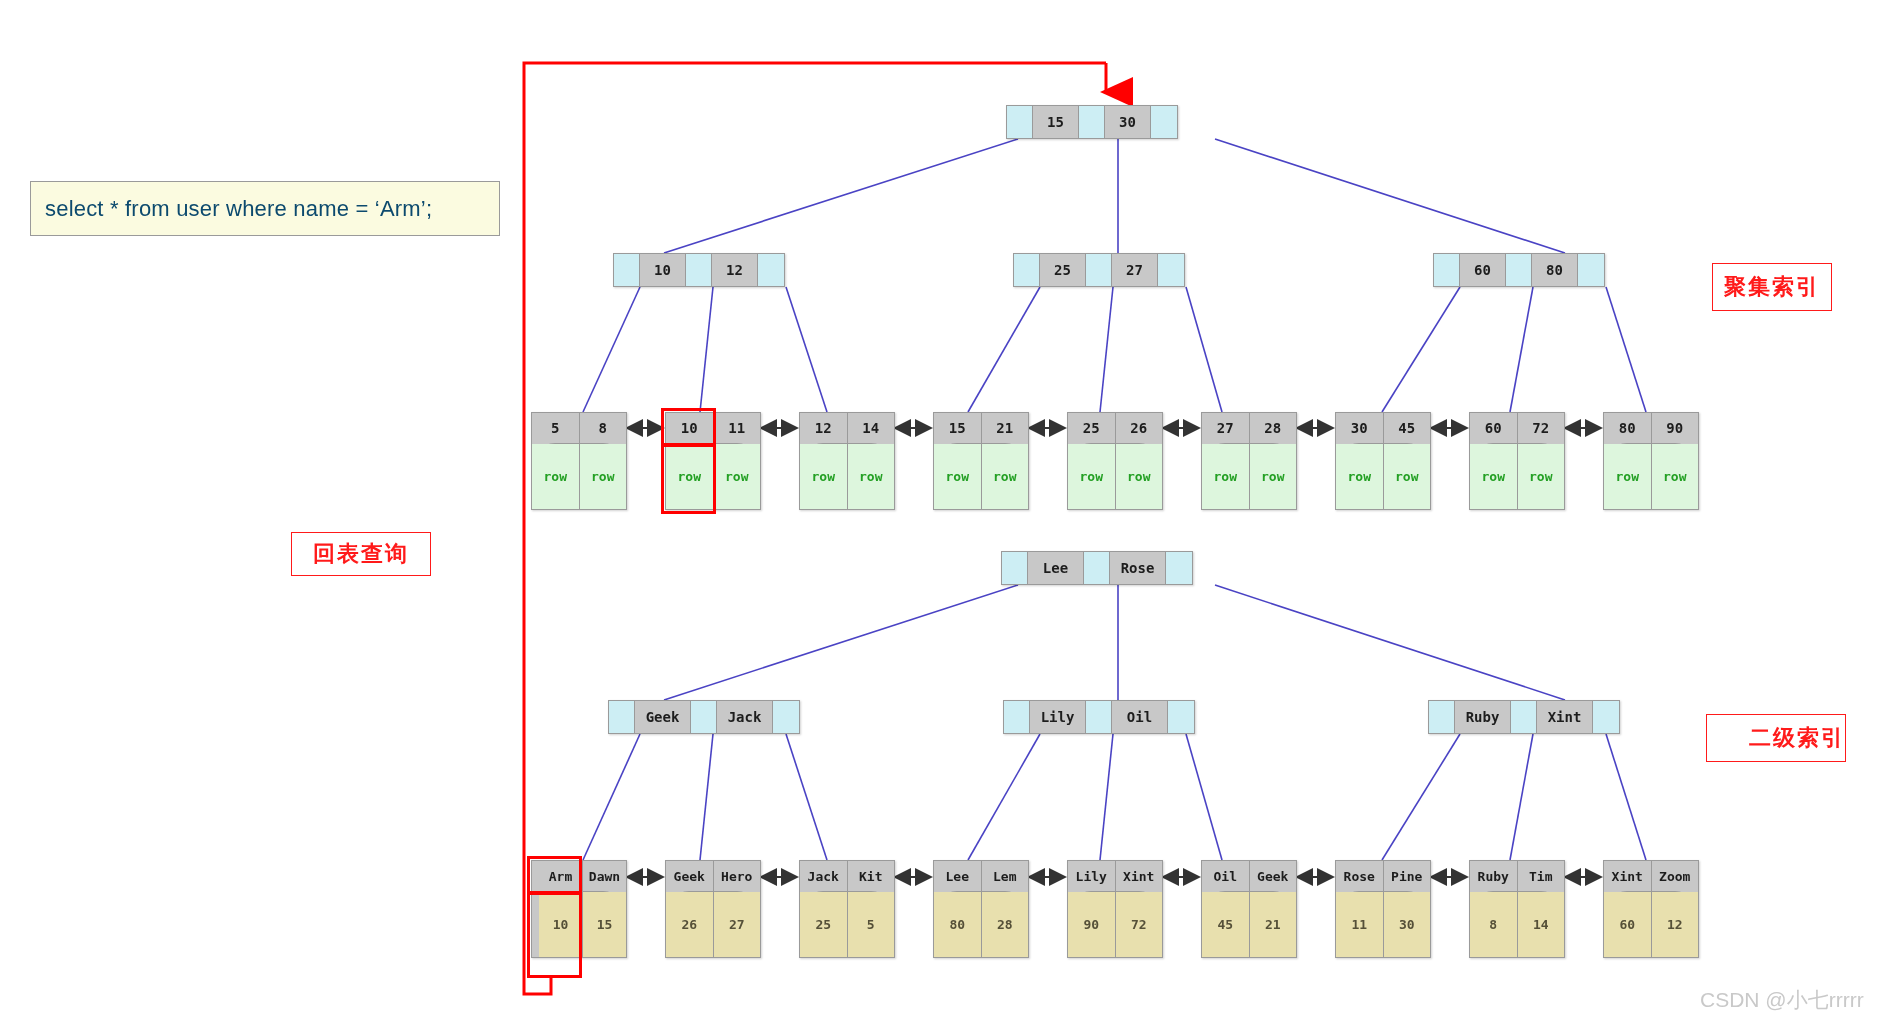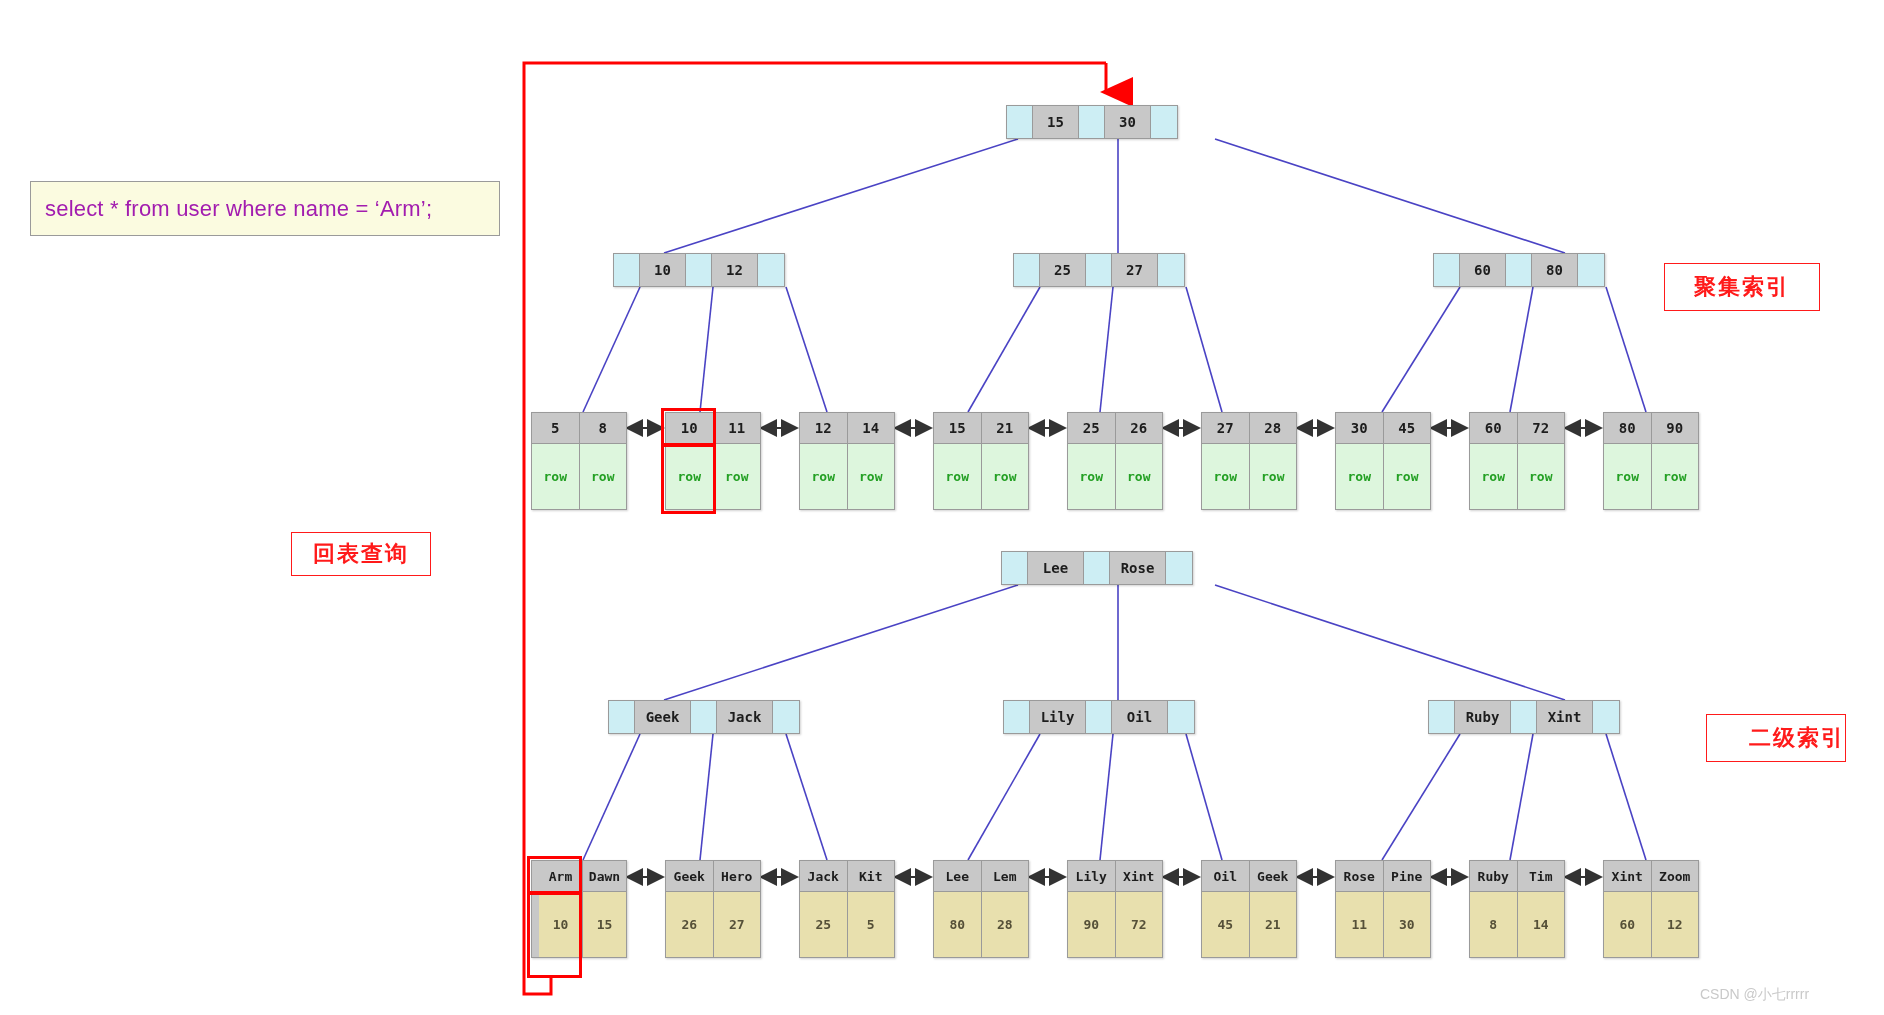--- a/index.html
+++ b/index.html
@@ -53,21 +53,21 @@
   .leaf .hdr .cell {
     flex: 1 1 0; height: 100%;
     background: #c8c8c8;
     border-right: 1px solid #9a9a9a;
     display: flex; align-items: center; justify-content: center;
     font-family: "DejaVu Sans Mono", monospace;
     font-size: 14px; font-weight: bold; color: #1d1d1d;
     white-space: nowrap;
   }
   .leaf .hdr .cell:last-child { border-right: none; }
-  .leaf .body { display: flex; height: 66px; border-top: 1px solid #9a9a9a; }
+  .leaf .body { display: flex; height: 66px; border-top: 1px solid #9a9a9a; border-radius: 23px; }
   .leaf .body .cell {
     flex: 1 1 0; height: 100%;
     border-right: 1px solid #9a9a9a;
     display: flex; align-items: center; justify-content: center;
     font-family: "DejaVu Sans Mono", monospace;
     font-size: 13px; font-weight: bold;
     white-space: nowrap;
   }
   .leaf .body .cell:last-child { border-right: none; }
   
@@ -84,42 +84,42 @@
     background: transparent;
   }
 
   
   .sql-box {
     position: absolute;
     background: #fbfbe0;
     border: 1px solid #9a9a9a;
     display: flex; align-items: center;
     padding: 0 14px;
-    color: #a21caf;
+    color: #0c4a6e;
     font-size: 22px;
     letter-spacing: .2px;
     white-space: nowrap;
   }
 
   
   .tag {
     position: absolute;
     border: 1px solid #ff1a1a;
     color: #ff1a1a;
     background: #ffffff;
     display: flex; align-items: center; justify-content: center;
     font-size: 22px; font-weight: bold;
     letter-spacing: 2px;
     white-space: nowrap;
   }
 
   .watermark {
     position: absolute;
     color: #c9c9c9;
-    font-size: 14px;
+    font-size: 21px;
     white-space: nowrap;
   }
 </style>
 </head>
 <body>
 
 <div id="stage">
 
   <svg id="edges" viewBox="0 0 1884 1015">
     <defs>
@@ -199,21 +199,21 @@
     <g stroke="#ff0000" stroke-width="3" fill="none">
       <path d="M551 976 L551 994 L524 994 L524 63 L1106 63"></path>
       <path d="M1106 63 L1106 92" marker-end="url(#redarrow)"></path>
     </g>
   </svg>
 
   <div class="sql-box" style="left:30px; top:181px; width:470px; height:55px;">
     <span>select * from user where name = ‘Arm’;</span>
   </div>
 
-  <div class="tag" style="left:1664px; top:263px; width:156px; height:48px;">
+  <div class="tag" style="left:1712px; top:263px; width:120px; height:48px;">
     <span>聚集索引</span>
   </div>
   <div class="tag" style="left:1706px; top:714px; width:140px; height:48px;justify-content:flex-end;">
     <span>二级索引</span>
   </div>
   <div class="tag" style="left:291px; top:532px; width:140px; height:44px;">
     <span>回表查询</span>
   </div>
 
   <div class="node inode" style="left:1006px; top:105px;">

